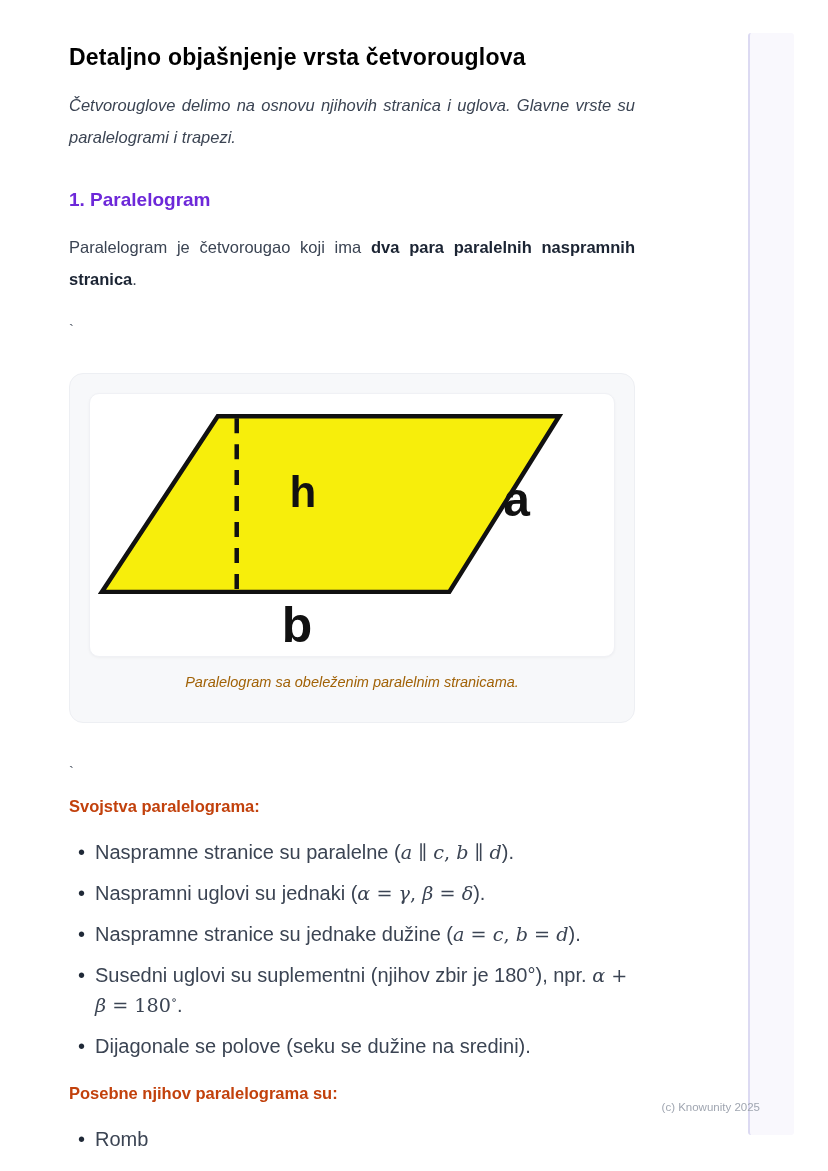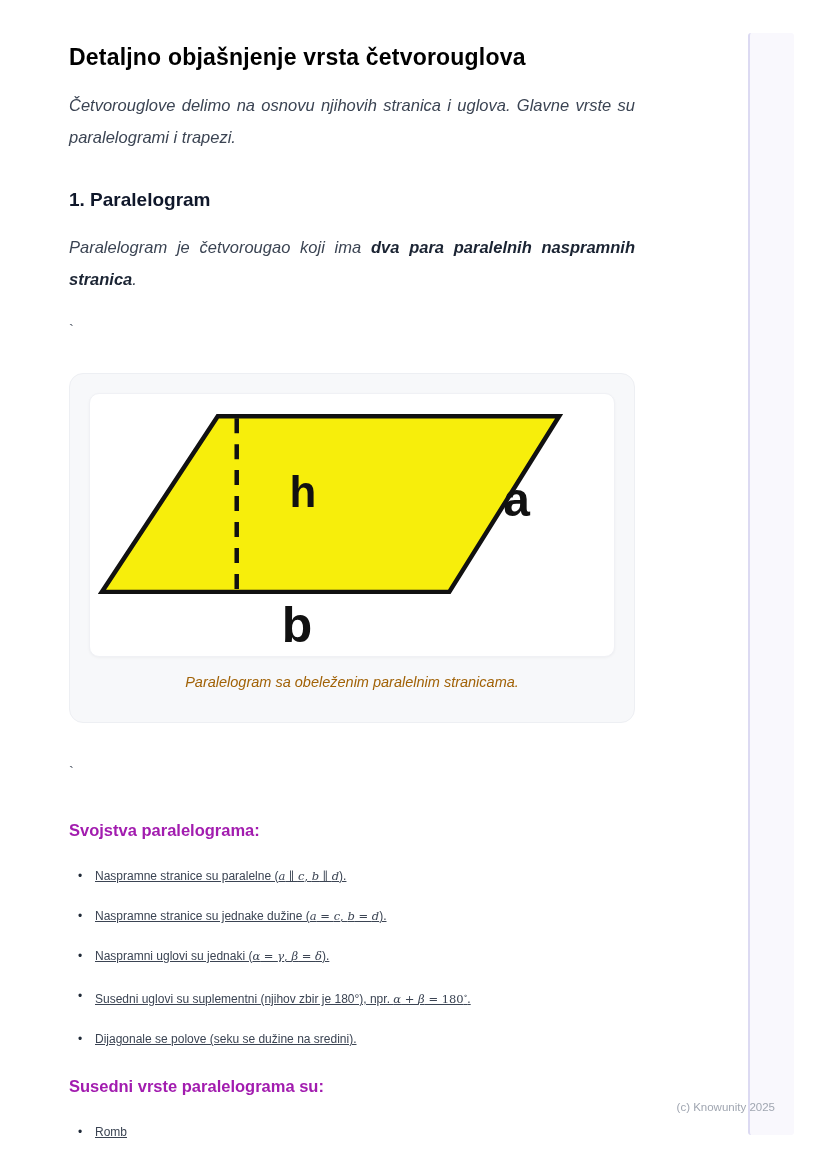--- a/index.html
+++ b/index.html
@@ -27,28 +27,27 @@
     margin: 18px 0 0 0;
     font-size: 16.5px;
     line-height: 32px;
     text-align: justify;
     font-style: italic;
   }
   .section-heading {
     margin: 36px 0 0 0;
     font-size: 19px;
     font-weight: 700;
-    color: #0f172a;
+    color: #6d28d9;
   }
   .para {
     margin: 20px 0 0 0;
     font-size: 16.5px;
     line-height: 32px;
     text-align: justify;
-    font-style: italic;
   }
   .stray-tick {
     margin: 26px 0 0 0;
     font-size: 15px;
     color: #4b5563;
     height: 18px;
     line-height: 18px;
   }
   
   .run-bold { font-weight: 700; color: #1b2433; }
@@ -73,55 +72,54 @@
   }
   .figure-image svg { display: block; width: 100%; height: 100%; }
   .figure-caption {
     margin-top: 17px;
     text-align: center;
     font-style: italic;
     font-size: 14.5px;
     color: #a16207;
   }
   .sub-heading {
-    margin: 40px 0 0 0;
+    margin: 16px 0 0 0;
     font-size: 16.5px;
     font-weight: 700;
-    color: #a21caf;
+    color: #c2410c;
   }
   ul.props {
     list-style: none;
     margin: 24px 0 0 0;
     padding: 0;
   }
   ul.props li {
     position: relative;
     padding-left: 26px;
     margin-bottom: 16px;
-    font-size: 12px;
+    font-size: 20px;
     line-height: 24px;
-    text-decoration: underline;
   }
   ul.props li::before {
     content: "•";
     position: absolute;
     left: 9px; top: 0;
     color: #1f2937;
   }
   .scroll-strip {
     position: absolute;
     left: 748px; top: 33px;
     width: 44px; height: 1102px;
     background: #f9f8fd;
     border-left: 2px solid #dcdaf2;
     border-radius: 3px;
   }
   .footer-copyright {
     position: absolute;
-    top: 1101px; right: 53px;
+    top: 1101px; right: 68px;
     font-size: 11.5px;
     color: #a0a6b1;
     z-index: 2;
   }
 </style>
 </head>
 <body>
 
 <div class="content">
 
@@ -147,27 +145,27 @@
     </div>
     <figcaption class="figure-caption">Paralelogram sa obeleženim paralelnim stranicama.</figcaption>
   </figure>
 
   <div class="stray-tick" style="margin-top:40px;">`</div>
 
   <p class="sub-heading">Svojstva paralelograma:</p>
 
   <ul class="props">
     <li><span class="run-normal">Naspramne stranice su paralelne (</span><span class="run-mvar">a</span><span class="run-mop"> ∥ </span><span class="run-mvar">c</span><span class="run-mop">, </span><span class="run-mvar">b</span><span class="run-mop"> ∥ </span><span class="run-mvar">d</span><span class="run-normal">).</span></li>
+    <li><span class="run-normal">Naspramni uglovi su jednaki (</span><span class="run-mvar">α</span><span class="run-mop"> = </span><span class="run-mvar">γ</span><span class="run-mop">, </span><span class="run-mvar">β</span><span class="run-mop"> = </span><span class="run-mvar">δ</span><span class="run-normal">).</span></li>
     <li><span class="run-normal">Naspramne stranice su jednake dužine (</span><span class="run-mvar">a</span><span class="run-mop"> = </span><span class="run-mvar">c</span><span class="run-mop">, </span><span class="run-mvar">b</span><span class="run-mop"> = </span><span class="run-mvar">d</span><span class="run-normal">).</span></li>
-    <li><span class="run-normal">Naspramni uglovi su jednaki (</span><span class="run-mvar">α</span><span class="run-mop"> = </span><span class="run-mvar">γ</span><span class="run-mop">, </span><span class="run-mvar">β</span><span class="run-mop"> = </span><span class="run-mvar">δ</span><span class="run-normal">).</span></li>
     <li><span class="run-normal">Susedni uglovi su suplementni (njihov zbir je 180°), npr. </span><span class="run-mvar">α</span><span class="run-mop"> + </span><span class="run-mvar">β</span><span class="run-mop"> = 180</span><span class="run-msup">∘</span><span class="run-normal">.</span></li>
     <li><span class="run-normal">Dijagonale se polove (seku se dužine na sredini).</span></li>
   </ul>
 
-  <p class="sub-heading" style="margin-top:26px;">Susedni vrste paralelograma su:</p>
+  <p class="sub-heading" style="margin-top:26px;">Posebne njihov paralelograma su:</p>
 
   <ul class="props">
     <li>Romb</li>
 
   </ul>
 
 </div>
 
 <div class="scroll-strip"></div>
 

